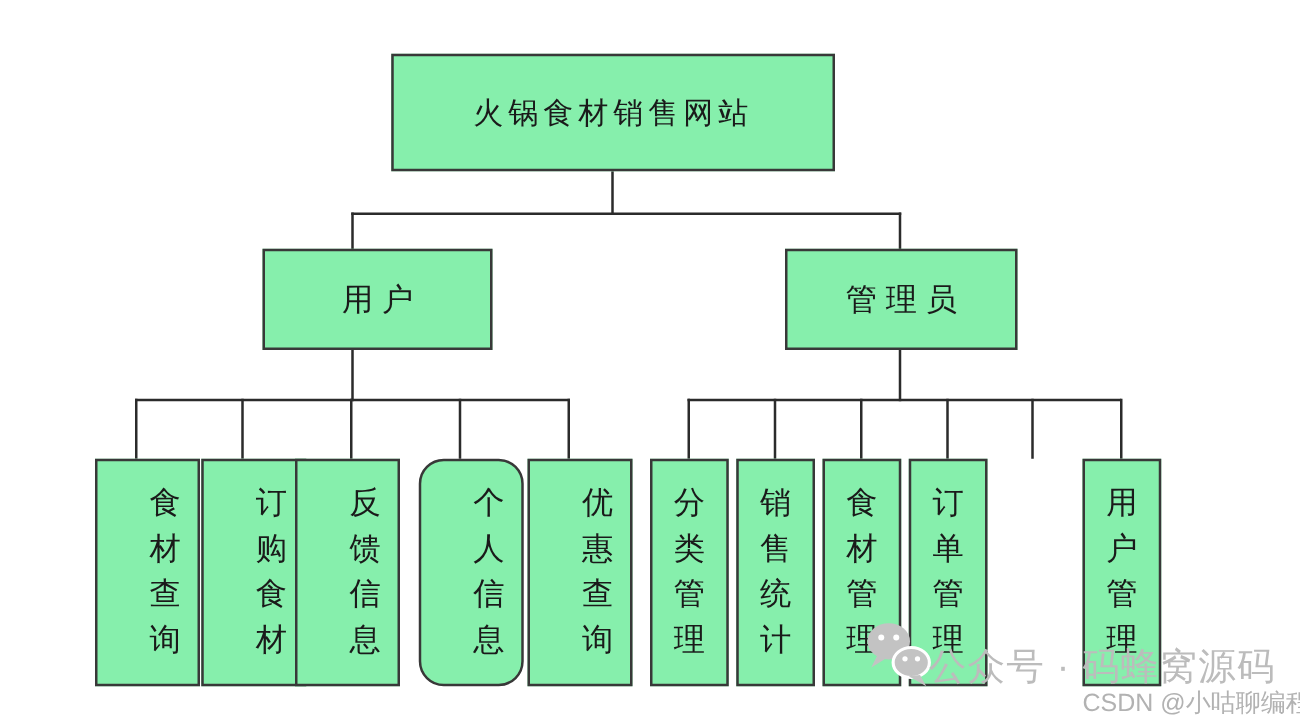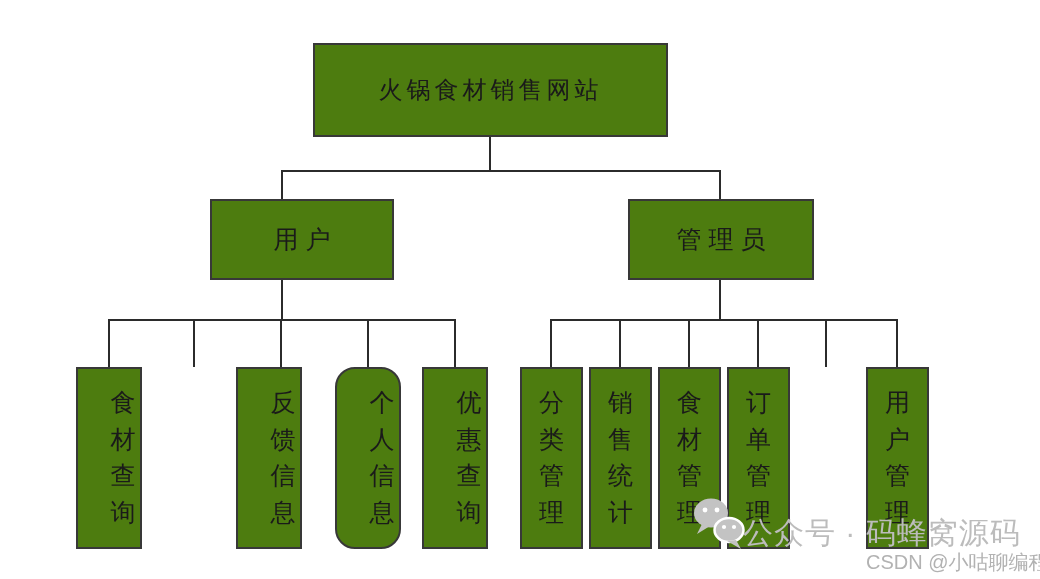--- a/index.html
+++ b/index.html
@@ -21,42 +21,42 @@
     position: absolute;
     background: #2b2b2b;
   }
   .ln.v { width: 2px; }
   .ln.h { height: 2px; }
   
   .node {
     position: absolute;
     box-sizing: border-box;
     border: 2px solid #383838;
-    background: #4d7c0f;
+    background: #86efac;
     display: flex;
     align-items: center;
     justify-content: center;
     z-index: 2;
   }
   .node.lvl1 { font-size: 24px; letter-spacing: 4px; }
   .node.lvl2 { font-size: 25px; letter-spacing: 7px; }
   .node.lvl2 .hlabel { text-indent: 7px; }
   .leaf {
     top: 367px;
     height: 182px;
   }
   .leaf .vtext {
     width: 27px;
     font-size: 25px;
     line-height: 36.5px;
     text-align: center;
     word-break: break-all;
     overflow-wrap: anywhere;
   }
-  .leaf-l { width: 66px; padding-left: 28px; }
+  .leaf-l { width: 84px; padding-left: 28px; }
   .leaf-r { width: 63px; }
   
   #watermark {
     position: absolute;
     z-index: 5;
     pointer-events: none;
   }
   #wm-icon {
     position: absolute;
     left: 693px;
@@ -116,20 +116,23 @@
   <div class="node lvl2" style="left:190px; top:199px; width:184px; height:81px;margin-left:20px;">
     <span class="hlabel">用户</span>
   </div>
   <div class="node lvl2" style="left:628px; top:199px; width:186px; height:81px;">
     <span class="hlabel">管理员</span>
   </div>
 
   <div class="node leaf leaf-l" style="left:76px;">
     <span class="vtext">食材查询</span>
   </div>
+  <div class="node leaf leaf-l" style="left:161px;">
+    <span class="vtext">订购食材</span>
+  </div>
   <div class="node leaf leaf-l" style="left:236px;">
     <span class="vtext">反馈信息</span>
   </div>
   <div class="node leaf leaf-l" style="left:335px;border-radius:20px;">
     <span class="vtext">个人信息</span>
   </div>
   <div class="node leaf leaf-l" style="left:422px;">
     <span class="vtext">优惠查询</span>
   </div>
 

